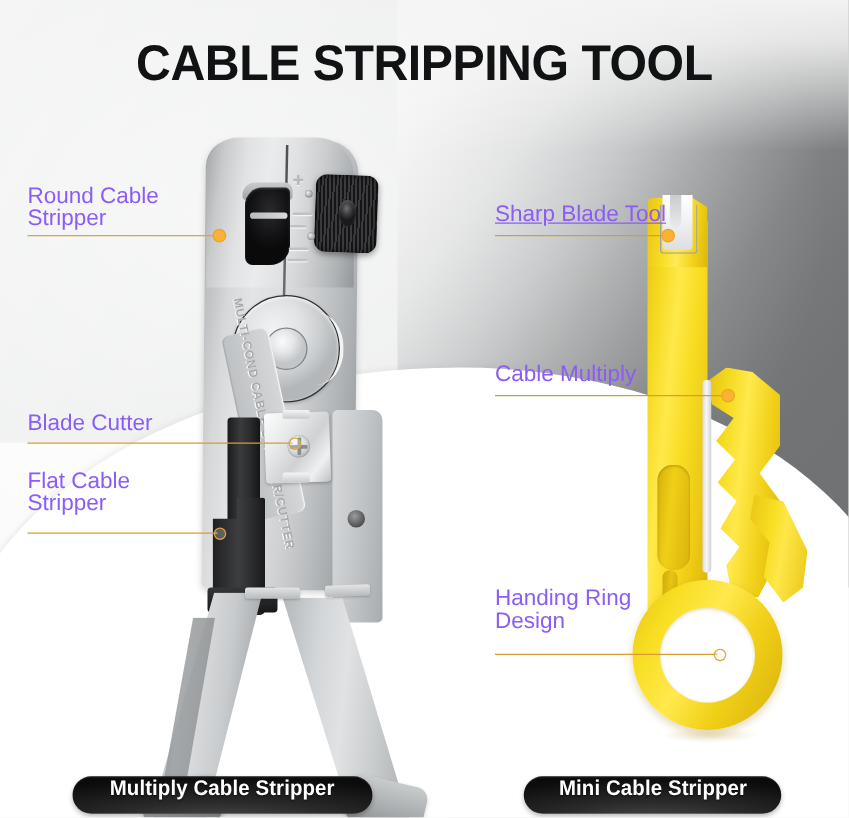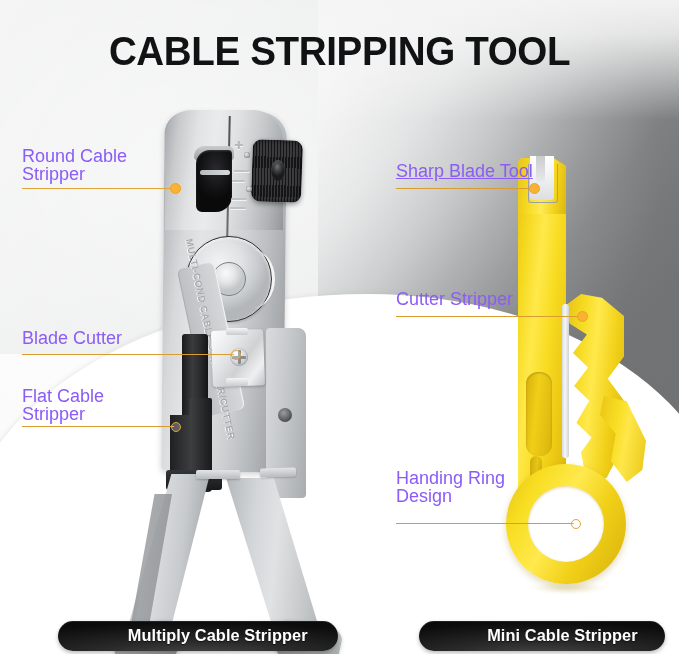--- a/index.html
+++ b/index.html
@@ -339,21 +339,21 @@
     position:absolute;left:14px;top:424px;width:108px;height:16px;
     background:radial-gradient(50% 50% at 50% 50%,rgba(180,150,30,.26) 0%,rgba(180,150,30,0) 72%);
     filter:blur(1px);
   }
 
   
   .pill{
     position:absolute;height:30px;border-radius:15px;
     background:radial-gradient(120% 160% at 50% 120%,#4c4c4c 0%,#2a2a2a 32%,#0c0c0c 72%,#050505 100%);
     box-shadow:0 2px 4px rgba(0,0,0,.28),inset 0 1px 0 rgba(255,255,255,.1);
-    display:flex;align-items:center;justify-content:center;padding-left:40px;
+    display:flex;justify-content:center;
   }
   .pill span{
     color:#ffffff;font-size:17px;font-weight:bold;letter-spacing:.1px;
     transform:scaleX(.96);white-space:nowrap;
     text-shadow:0 1px 1px rgba(0,0,0,.6);
   }
 </style>
 </head>
 <body>
 
@@ -445,34 +445,34 @@
     <div class="cdot solid" style="left:170px;top:183px;"></div>
   </div>
 
   <div class="callout">
     <div class="ctext" style="left:22px;top:330px;width:160px;">Blade Cutter</div>
     <div class="cline thin" style="left:22px;top:354px;width:212px;"></div>
     <div class="cdot ring" style="left:231px;top:350px;"></div>
   </div>
 
   <div class="callout">
-    <div class="ctext" style="left:22px;top:388px;width:150px;">Flat Cable
+    <div class="ctext" style="left:22px;top:376px;width:150px;">Flat Cable
 Stripper</div>
     <div class="cline thin" style="left:22px;top:426px;width:152px;"></div>
     <div class="cdot ring" style="left:171px;top:422px;"></div>
   </div>
 
   <div class="callout">
     <div class="ctext" style="left:396px;top:163px;width:180px;text-decoration:underline;">Sharp Blade Tool</div>
     <div class="cline thin" style="left:396px;top:188px;width:136px;"></div>
     <div class="cdot solid" style="left:529px;top:183px;"></div>
   </div>
 
   <div class="callout">
-    <div class="ctext" style="left:396px;top:291px;width:180px;">Cutter Stripper</div>
+    <div class="ctext" style="left:396px;top:291px;width:180px;">Cable Multiply</div>
     <div class="cline thin" style="left:396px;top:316px;width:184px;"></div>
     <div class="cdot solid" style="left:577px;top:311px;"></div>
   </div>
 
   <div class="callout">
     <div class="ctext" style="left:396px;top:470px;width:170px;">Handing Ring
 Design</div>
     <div class="cline thin" style="left:396px;top:523px;width:178px;"></div>
     <div class="cdot ring" style="left:571px;top:519px;"></div>
   </div>

